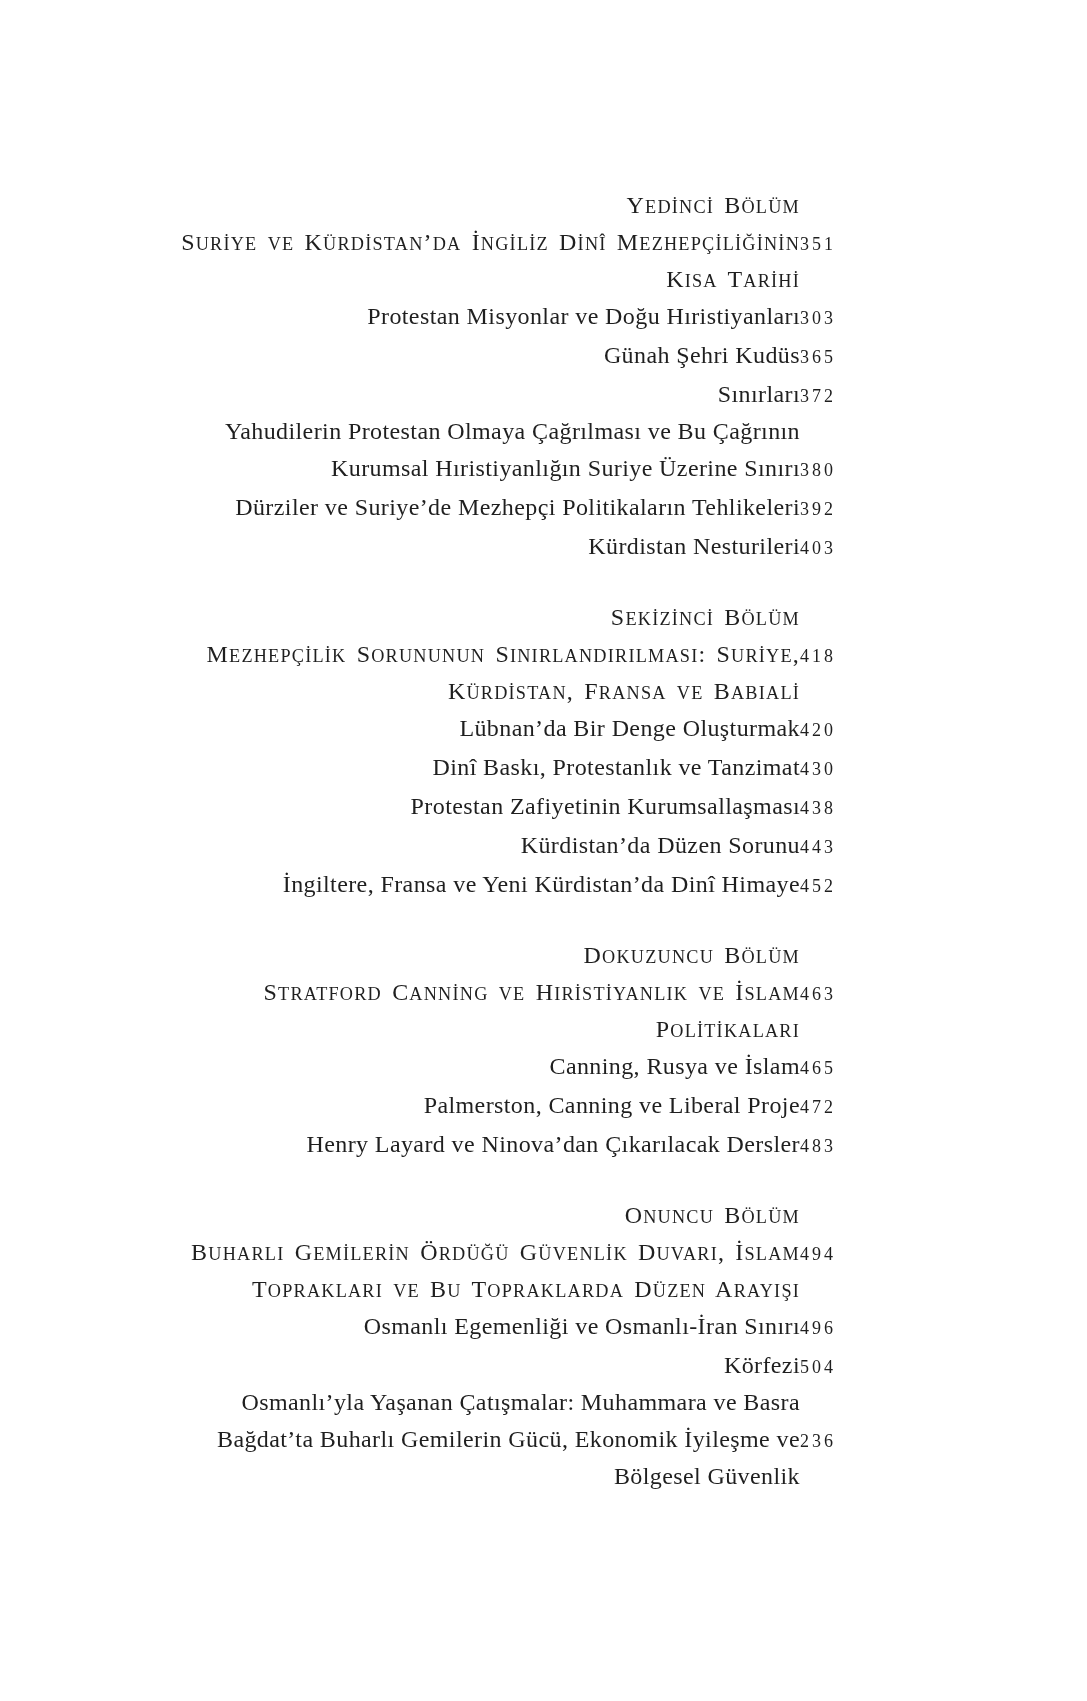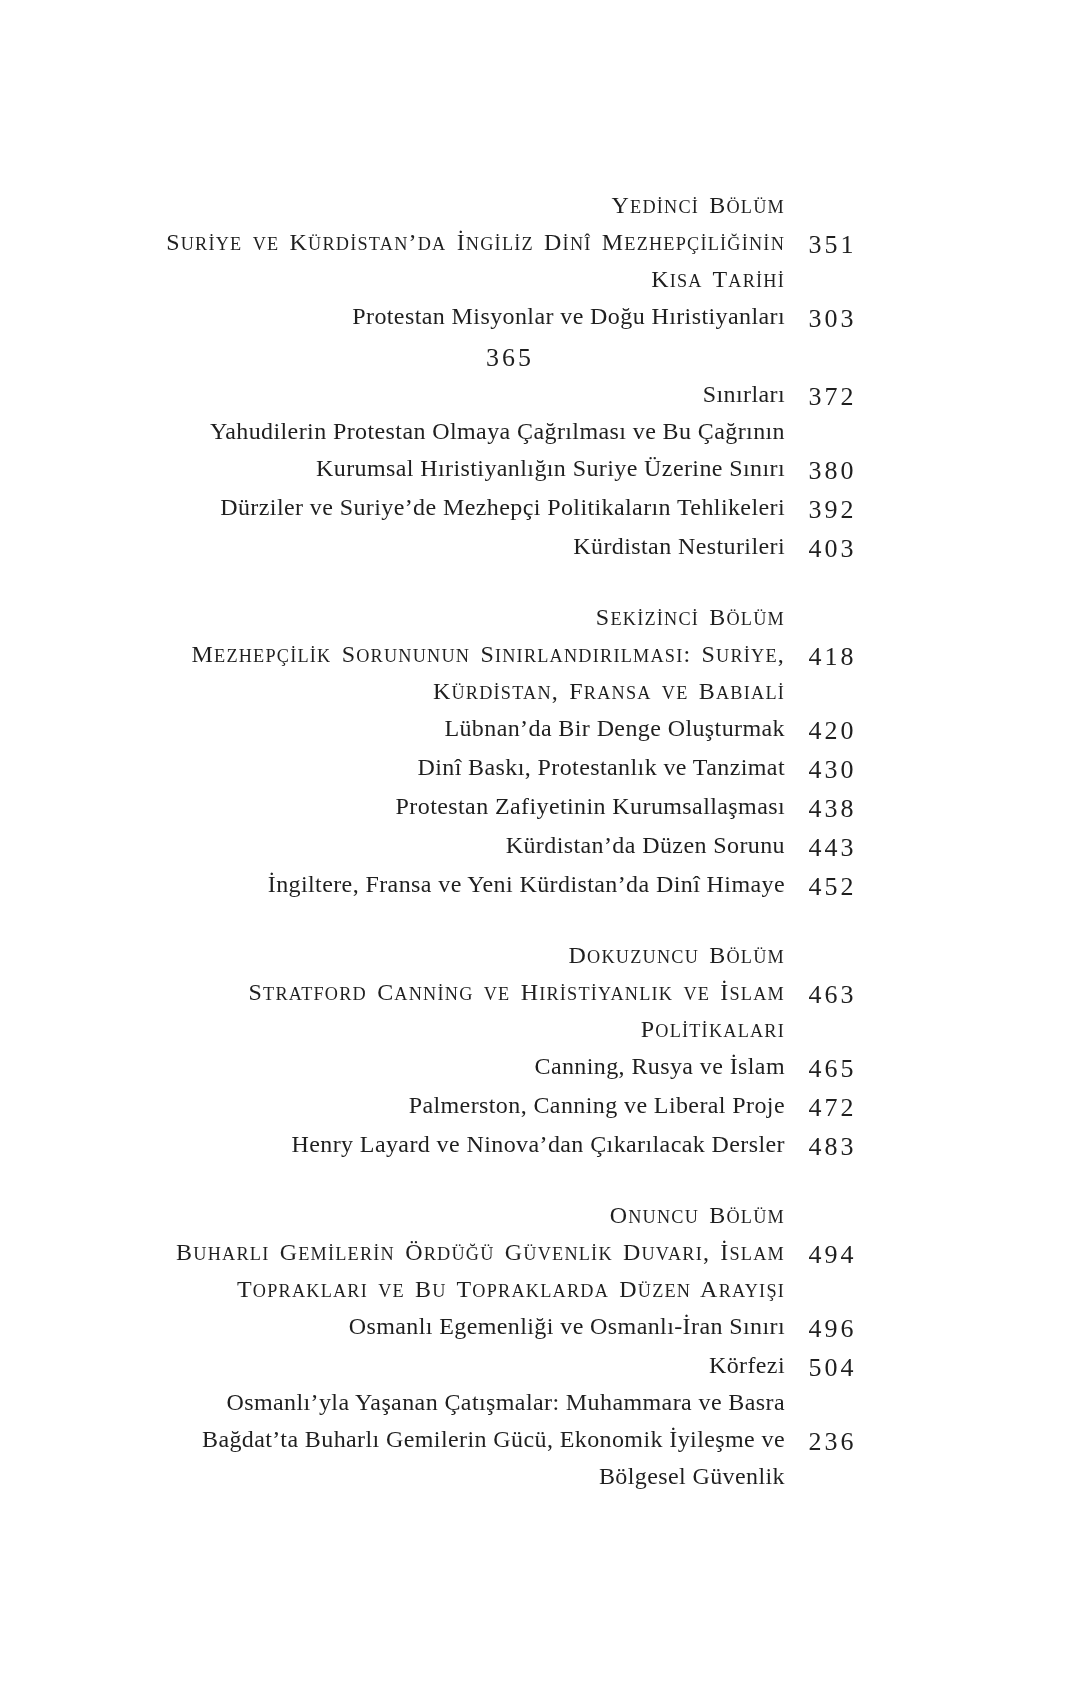--- a/index.html
+++ b/index.html
@@ -9,21 +9,21 @@
   body {
     width: 1087px;
     height: 1701px;
     position: relative;
     background: #ffffff;
     overflow: hidden;
     font-family: "Liberation Serif", "DejaVu Serif", serif;
   }
   .toc {
     position: absolute;
-    left: 140px;
+    left: 155px;
     top: 187px;
     width: 740px;
     color: #1f1f1f;
   }
   .row {
     display: flex;
     align-items: flex-start;
   }
   .chapter-gap {
     margin-top: 32px;
@@ -49,22 +49,22 @@
   .sc .smc {
     font-size: 0.76em;
   }
   
   .italic .t {
     font-size: 24px;
     letter-spacing: 0.4px;
   }
   .num {
     flex: 1;
-    text-align: center;
-    font-size: 26px;
+    text-align: left;
+    font-size: 18px;
     line-height: 37px;
     letter-spacing: 3px;
     padding-top: 2px;
     font-feature-settings: "onum";
   }
 </style>
 </head>
 <body>
 
 <div class="toc">
@@ -89,20 +89,25 @@
     </div>
     <div class="row entry-row">
       <div class="title italic">
         <div class="line">
           <span class="t">Protestan Misyonlar ve Doğu Hıristiyanları</span>
         </div>
       </div>
       <div class="num">303</div>
     </div>
     <div class="row entry-row">
+      <div class="title italic">
+        <div class="line">
+          <span class="t">Günah Şehri Kudüs</span>
+        </div>
+      </div>
       <div class="num">365</div>
     </div>
     <div class="row entry-row">
       <div class="title italic">
         <div class="line">
           <span class="t">Sınırları</span>
         </div>
         <div class="line">
           <span class="t">Yahudilerin Protestan Olmaya Çağrılması ve Bu Çağrının</span>
         </div>

